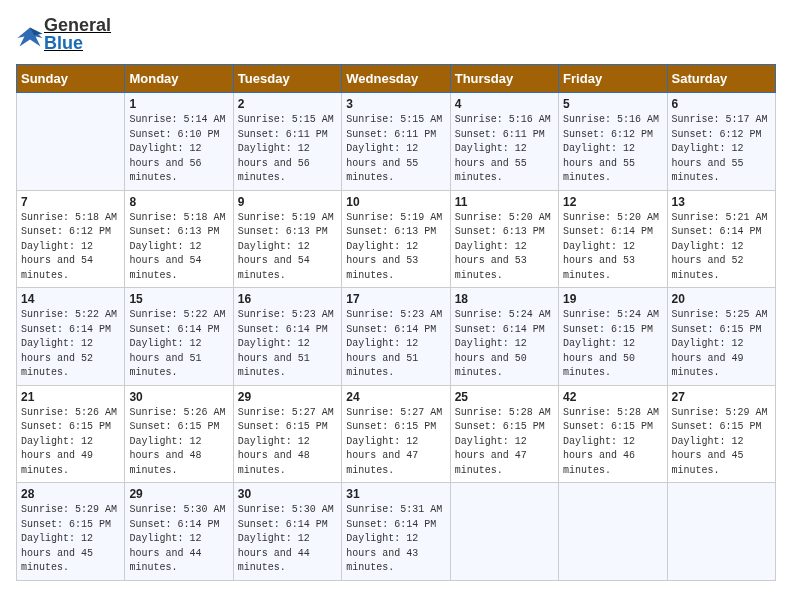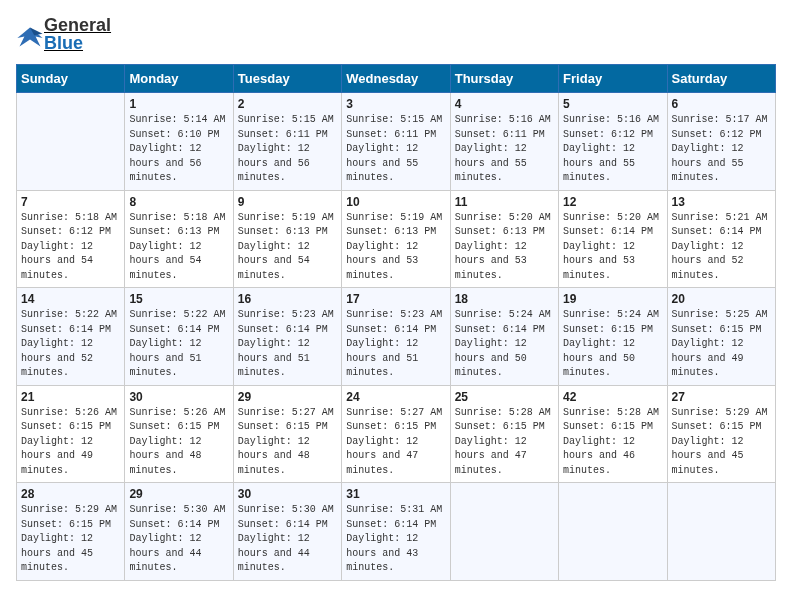--- a/index.html
+++ b/index.html
@@ -43,21 +43,21 @@
     .subtitle {
       font-size: 15px;
       color: #555;
     }
     table {
       width: 100%;
       border-collapse: collapse;
       table-layout: fixed;
     }
     thead tr th {
-      background-color: #0369a1;
+      background-color: #a16207;
       color: #fff;
       font-size: 13px;
       font-weight: bold;
       padding: 6px 4px;
       border: 1px solid #2e6db4;
       text-align: left;
     }
     tbody tr td {
       border: 1px solid #ccc;
       vertical-align: top;

